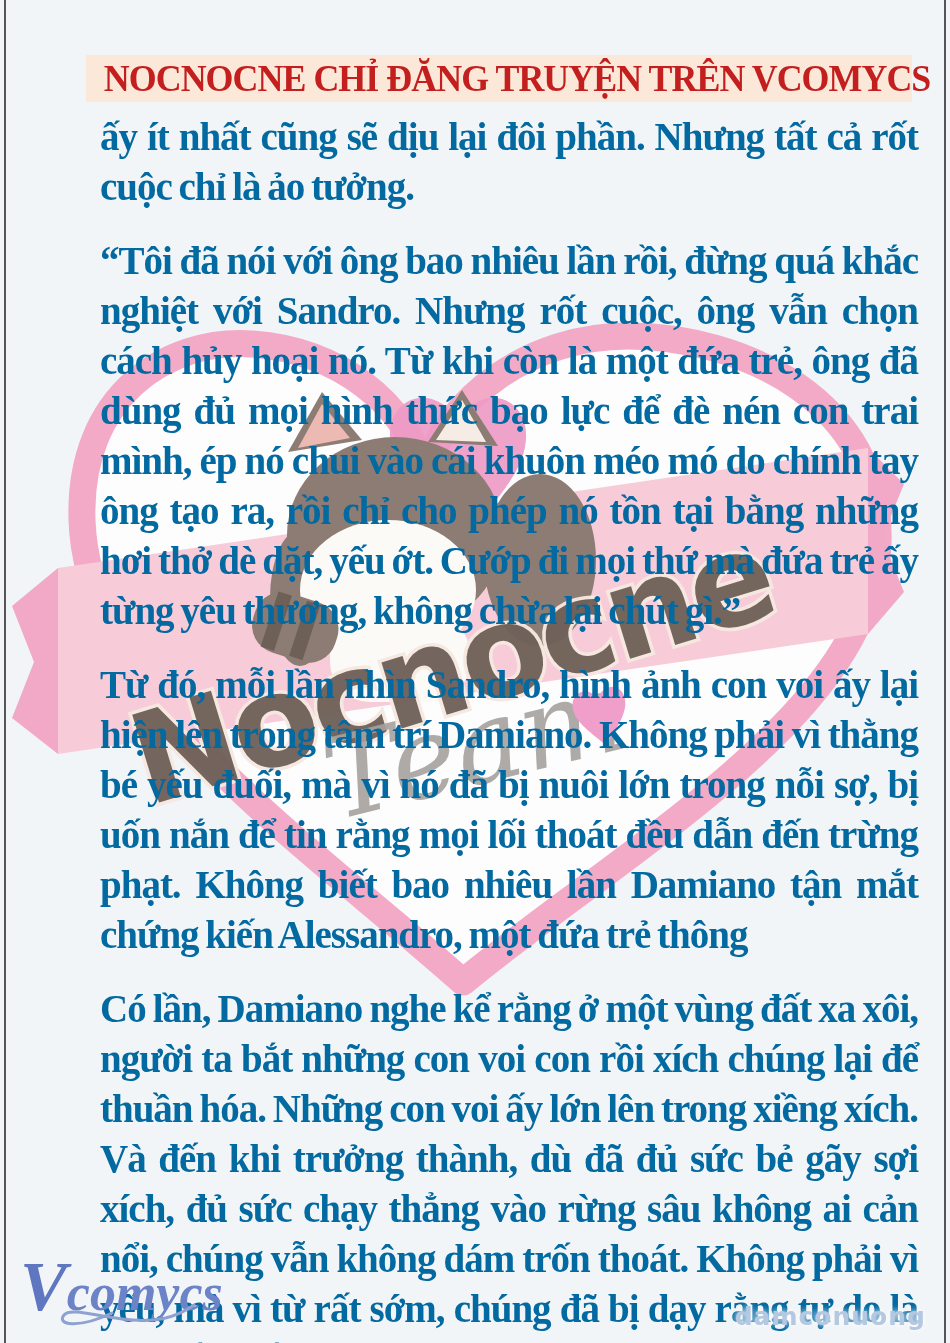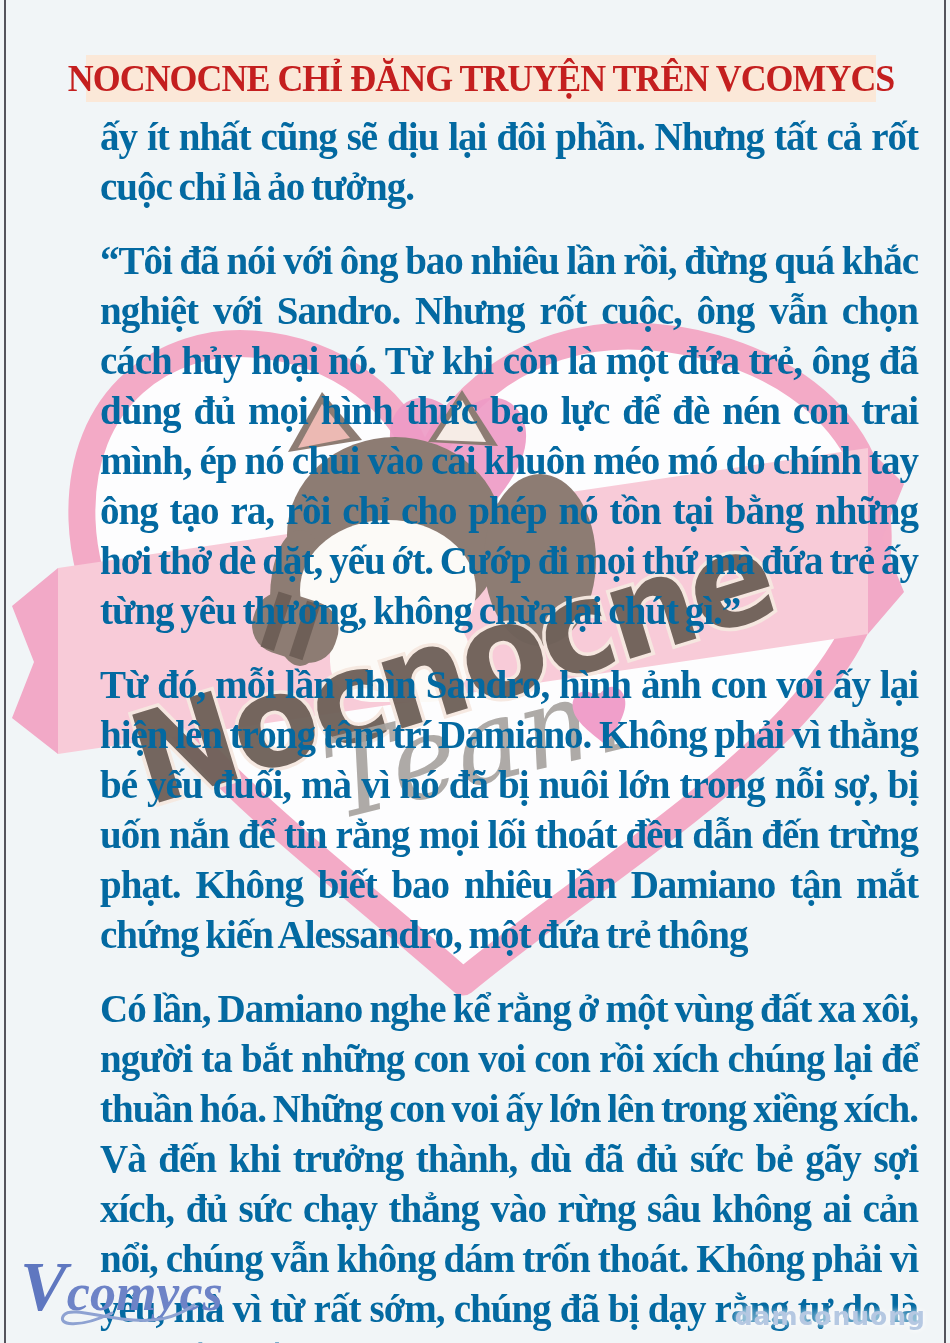--- a/index.html
+++ b/index.html
@@ -11,20 +11,21 @@
   .edge{position:absolute;top:0;width:2px;height:100%;background:#55545c;z-index:5;}
   .edge-left{left:4px;}
   .edge-right{right:4px;}
 
   .watermark{position:absolute;left:0;top:0;z-index:0;}
 
   .banner{
     position:absolute;left:86px;top:55px;width:790px;height:47px;
     background:#fbe8d8;display:flex;align-items:center;justify-content:center;
     z-index:2;
+    padding-left:36px;
   }
   .banner span{
     color:#c41f1f;font-weight:700;font-size:37px;letter-spacing:-1px;
     white-space:nowrap;transform:scaleX(0.97);
     font-family:"Liberation Serif", serif;
   }
 
   .content{
     position:absolute;left:68px;top:112px;width:818px;z-index:2;
     color:#0369a1;font-size:39px;font-weight:700;line-height:50px;

